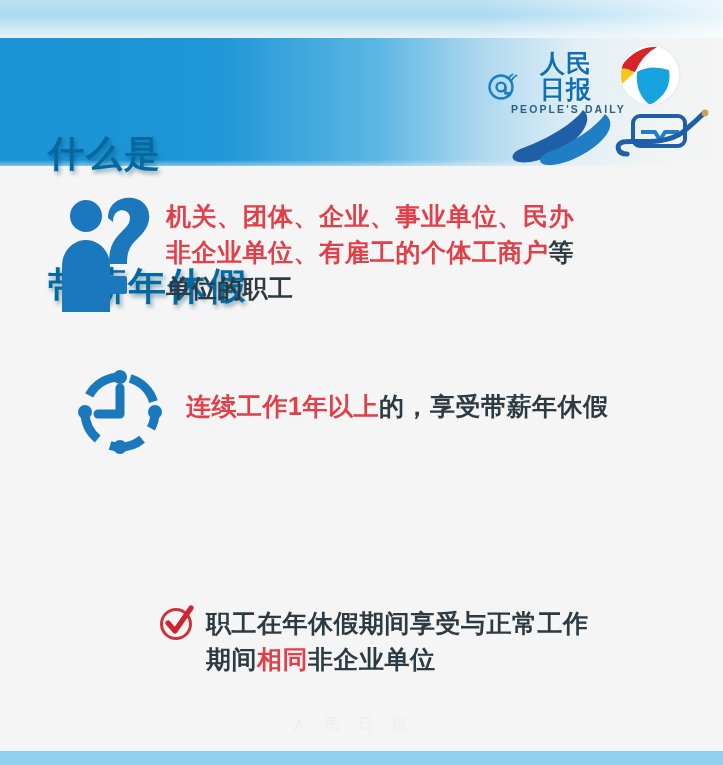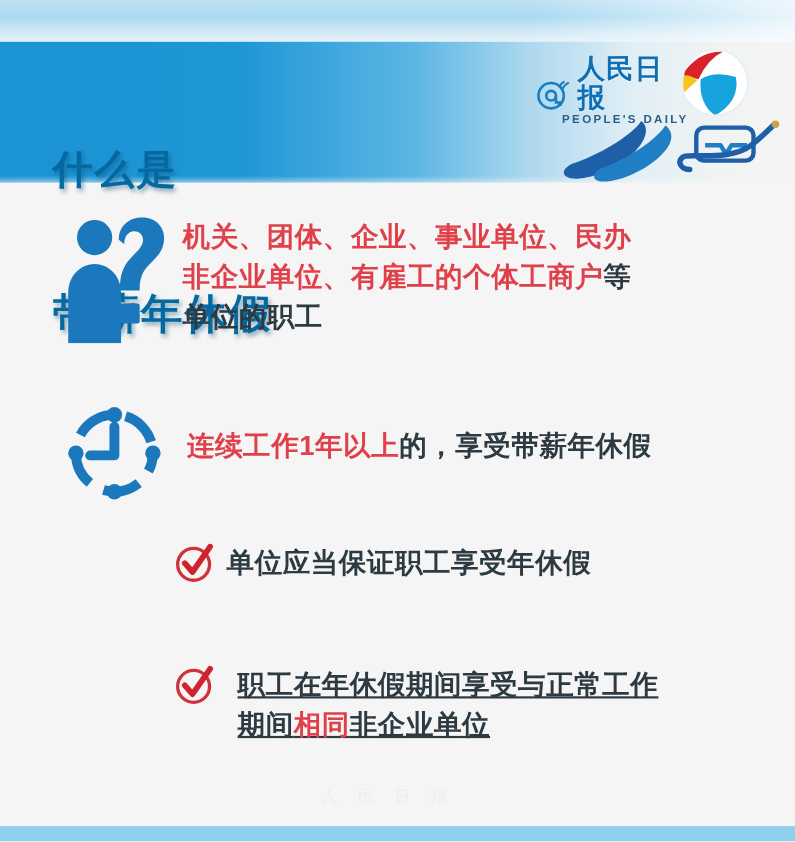--- a/index.html
+++ b/index.html
@@ -37,21 +37,21 @@
     letter-spacing:2px;
     text-shadow:2px 3px 4px rgba(10,70,110,.45);
     white-space:pre;
   }
   .title .l2{font-size:38px;}
 
   
   .logo{
     position:absolute;left:487px;top:50px;width:130px;height:48px;
   }
-  .logo-row{display:flex;align-items:flex-end;gap:4px;}
+  .logo-row{display:flex;align-items:flex-end;gap:19px;}
   .at-wrap{position:relative;width:34px;height:34px;}
   .logo-cn{
     color:#0f6fb4;font-weight:bold;font-size:25px;line-height:26px;
     letter-spacing:1px;text-shadow:0 1px 1px rgba(255,255,255,.8);
   }
   .logo-en{
     margin-top:1px;margin-left:24px;
     color:#2a5f86;font-size:10.5px;letter-spacing:2.1px;font-weight:bold;
     white-space:nowrap;
   }
@@ -63,26 +63,26 @@
   
   .row{position:absolute;display:flex;align-items:flex-start;}
   .row .icon{flex:0 0 auto;}
   .row .txt{
     color:#2d3a42;font-size:25px;line-height:36px;font-weight:bold;
     letter-spacing:.5px;white-space:pre-wrap;
   }
   .red{color:#e0404a;}
   .r1{left:60px;top:194px;}
   .r1 .txt{margin-left:14px;margin-top:4px;}
-  .r2{left:58px;top:366px;text-align:center;}
+  .r2{left:74px;top:366px;text-align:center;}
   .r2 .txt{margin-left:20px;margin-top:22px;}
   .r3{left:158px;top:493px;}
   .r3 .txt{margin-left:10px;margin-top:1px;}
   .r4{left:158px;top:604px;}
-  .r4 .txt{margin-left:20px;margin-top:1px;text-decoration:underline;}
+  .r4 .txt{margin-left:10px;margin-top:1px;}
 
   
   .watermark{
     position:absolute;left:292px;top:715px;
     color:#eceeed;font-size:15px;letter-spacing:7px;
     user-select:none;
   }
   
   .bottombar{
     position:absolute;left:0;bottom:0;width:723px;height:14px;
@@ -176,29 +176,20 @@
         <circle cx="46" cy="11" r="7" fill="#1c78bd"></circle>
         <circle cx="81" cy="46" r="7" fill="#1c78bd"></circle>
         <circle cx="46" cy="81" r="7" fill="#1c78bd"></circle>
         <circle cx="11" cy="46" r="7" fill="#1c78bd"></circle>
         <path d="M46 22 L46 48 L24 48" fill="none" stroke="#1c78bd" stroke-width="9" stroke-linecap="round" stroke-linejoin="round"></path>
       </svg>
     </span>
     <span class="txt"><span class="red">连续工作1年以上</span><span>的，享受带薪年休假</span></span>
   </div>
 
-  <div class="row r3">
-    <span class="icon">
-      <svg width="38" height="38" viewBox="0 0 38 38">
-        <circle cx="18" cy="20" r="14.5" fill="none" stroke="#d0323c" stroke-width="3"></circle>
-        <path d="M10 19 L17 27 L33 4" fill="none" stroke="#cf2430" stroke-width="5.2" stroke-linecap="round" stroke-linejoin="round"></path>
-      </svg>
-    </span>
-    <span class="txt"><span>单位应当保证职工享受年休假</span></span>
-  </div>
 
   <div class="row r4">
     <span class="icon">
       <svg width="38" height="38" viewBox="0 0 38 38">
         <circle cx="18" cy="20" r="14.5" fill="none" stroke="#d0323c" stroke-width="3"></circle>
         <path d="M10 19 L17 27 L33 4" fill="none" stroke="#cf2430" stroke-width="5.2" stroke-linecap="round" stroke-linejoin="round"></path>
       </svg>
     </span>
     <span class="txt"><span>职工在年休假期间享受与正常工作
 期间</span><span class="red">相同</span><span>非企业单位</span></span>

